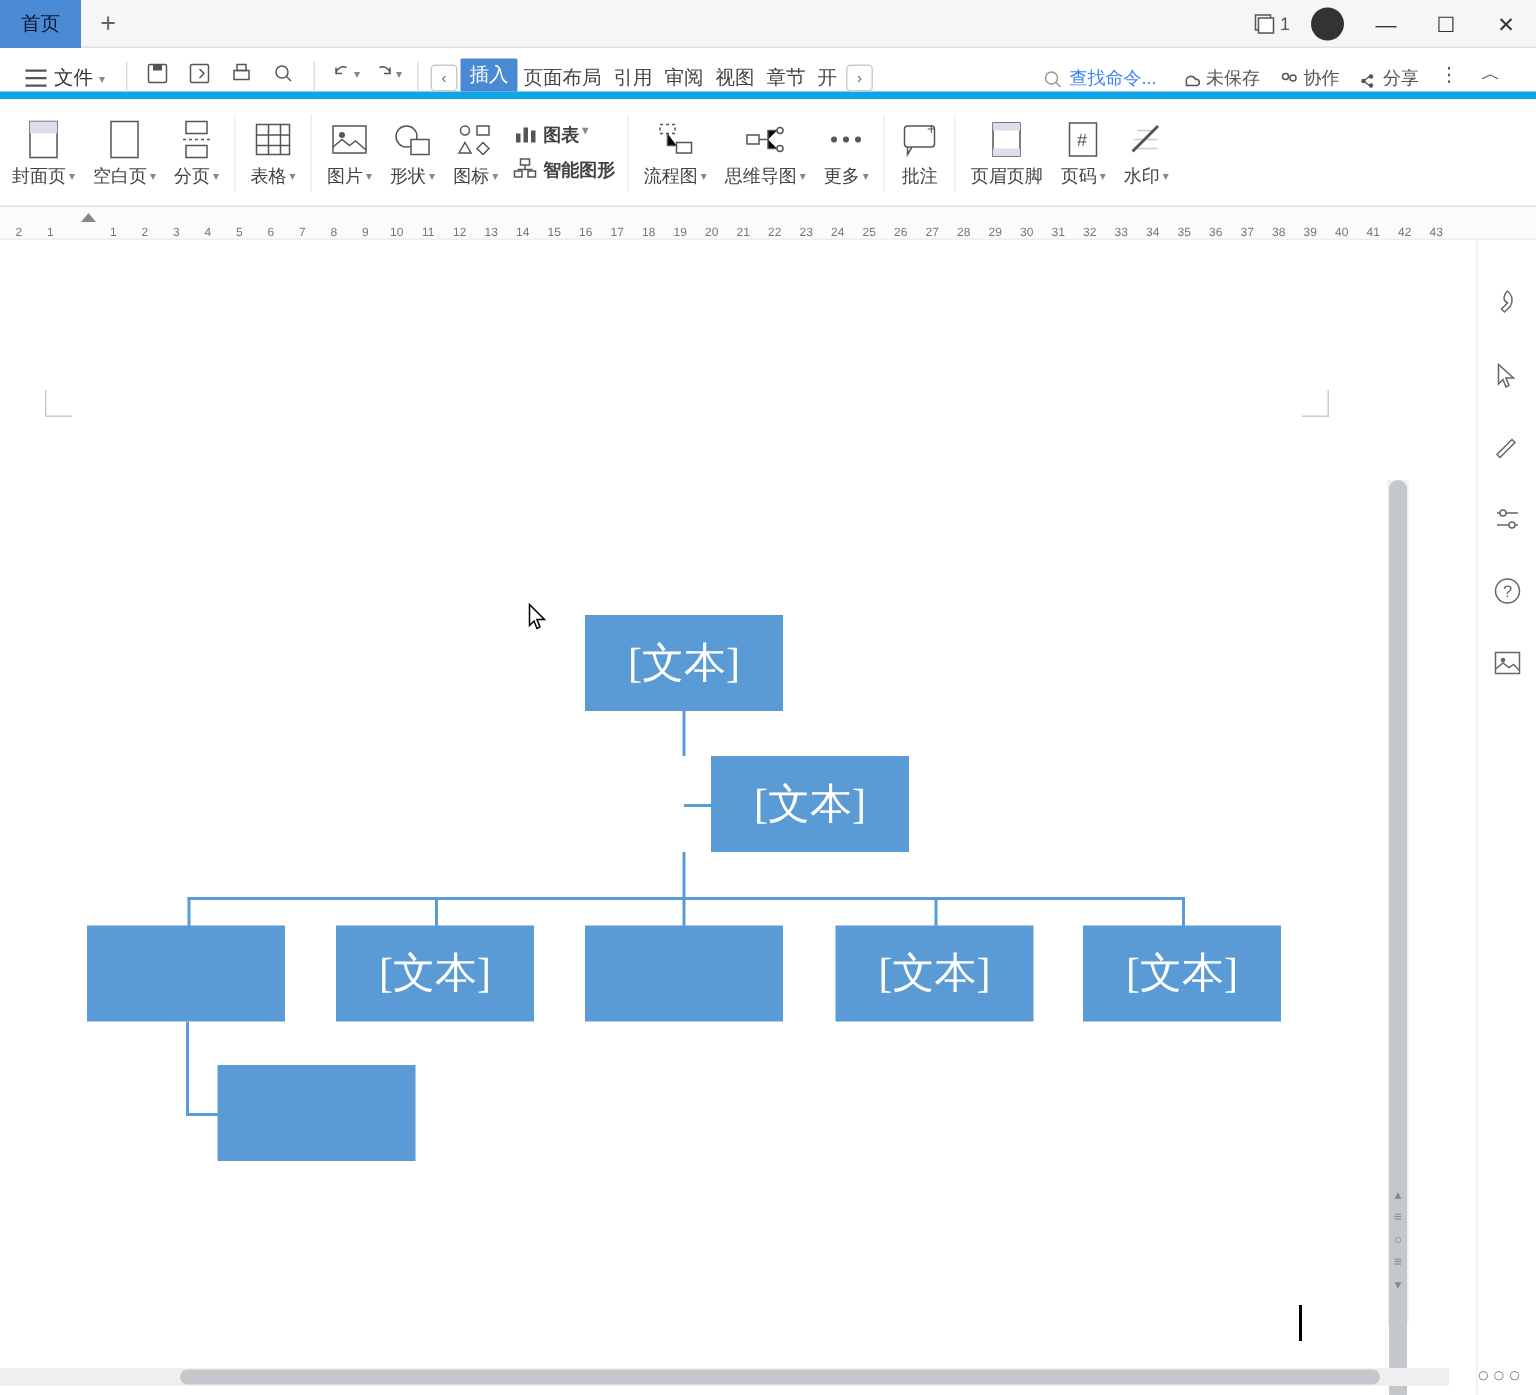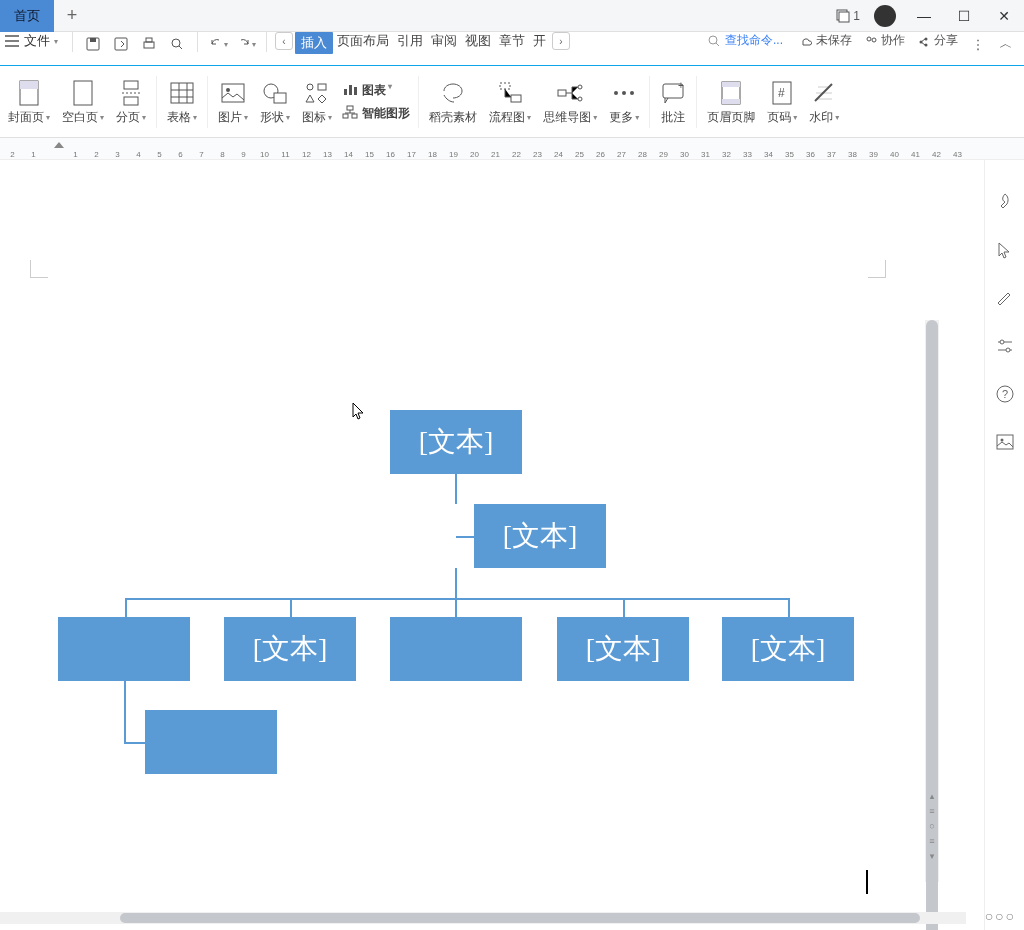--- a/index.html
+++ b/index.html
@@ -14,21 +14,21 @@
   .tab.doc .doc-ico::after { content: "W"; color: #fff; font-size: 9px; position: absolute; left: 3px; top: 0; }
   .tab.doc .dirty { width: 6px; height: 6px; background: #f0b429; border-radius: 50%; margin-left: 180px; }
   .tab.add { width: 36px; font-size: 18px; color: #666; justify-content: center; }
   .tb-spacer { flex: 1; }
   .winbtn { width: 40px; height: 32px; display: flex; align-items: center; justify-content: center; color: #333; font-size: 14px; cursor: pointer; }
   .avatar { width: 22px; height: 22px; border-radius: 50%; background: #333; margin: 0 8px; }
   .badge-box { display:flex; align-items:center; margin-right:6px; color:#555; font-size:12px; }
   .badge-box svg { margin-right:2px; }
 
   
-  .menurow { height: 34px; background: #fff; border-bottom: 1px solid #0ea5e9; display: flex; align-items: flex-start; padding: 0 4px; font-size: 13px; color: #333; }
+  .menurow { height: 34px; background: #fff; border-bottom: 5px solid #0ea5e9; display: flex; align-items: flex-end; padding: 0 16px; font-size: 13px; color: #333; }
   .menu-file { display: flex; align-items: center; margin-right: 8px; cursor: pointer; }
   .menu-sep { width: 1px; height: 20px; background: #e0e0e0; margin: 0 6px; }
   .qat-btn { width: 24px; height: 24px; display: flex; align-items: center; justify-content: center; cursor: pointer; color: #555; margin: 0 2px; }
   .ribbontab { padding: 0 4px; cursor: pointer; font-size: 13px; color: #444; }
   .ribbontab.active { background: #4a8ad4; color: #fff; border-radius: 1px; padding: 2px 6px; }
   .menu-spacer { flex: 1; }
   .search-cmd { color: #3b82f6; font-size: 12px; display: flex; align-items: center; margin: 0 10px; }
   .status-chip { font-size: 12px; color: #555; margin: 0 6px; cursor: pointer; display: flex; align-items: center; }
   .chev { border: 1px solid #ccc; border-radius: 3px; width:18px; height:18px; display:flex; align-items:center; justify-content:center; font-size:10px; color:#666; margin:0 2px; cursor:pointer;}
 
@@ -289,31 +289,20 @@
         <svg width="16" height="14">
           <rect x="5" y="1" width="6" height="4" fill="none" stroke="#555"></rect>
           <rect x="1" y="9" width="5" height="4" fill="none" stroke="#555"></rect>
           <rect x="10" y="9" width="5" height="4" fill="none" stroke="#555"></rect>
           <path d="M8 5v3M8 8H3M8 8h5" stroke="#555"></path>
         </svg>
         <span style="margin-left:4px">智能图形</span>
       </div>
   </div>
   <div class="rsep"></div>
-  <div class="rgrp">
-      <div class="ico">
-        <svg width="26" height="24">
-          <path d="M4 10c0-4 4-7 9-7s9 3 9 7-4 7-9 7" fill="none" stroke="#555"></path>
-          <path d="M4 14c2 4 6 7 10 7" fill="none" stroke="#555"></path>
-        </svg>
-      </div>
-      <div class="lbl">
-        <span>稻壳素材</span>
-      </div>
-    </div>
   <div class="rgrp">
       <div class="ico">
         <svg width="26" height="24">
           <rect x="3" y="2" width="10" height="6" fill="none" stroke="#555" stroke-dasharray="2"></rect>
           <rect x="14" y="14" width="10" height="7" fill="none" stroke="#555"></rect>
           <path d="M8 8v8h6" stroke="#555"></path>
         </svg>
       </div>
       <div class="lbl">
         <span>流程图</span>

